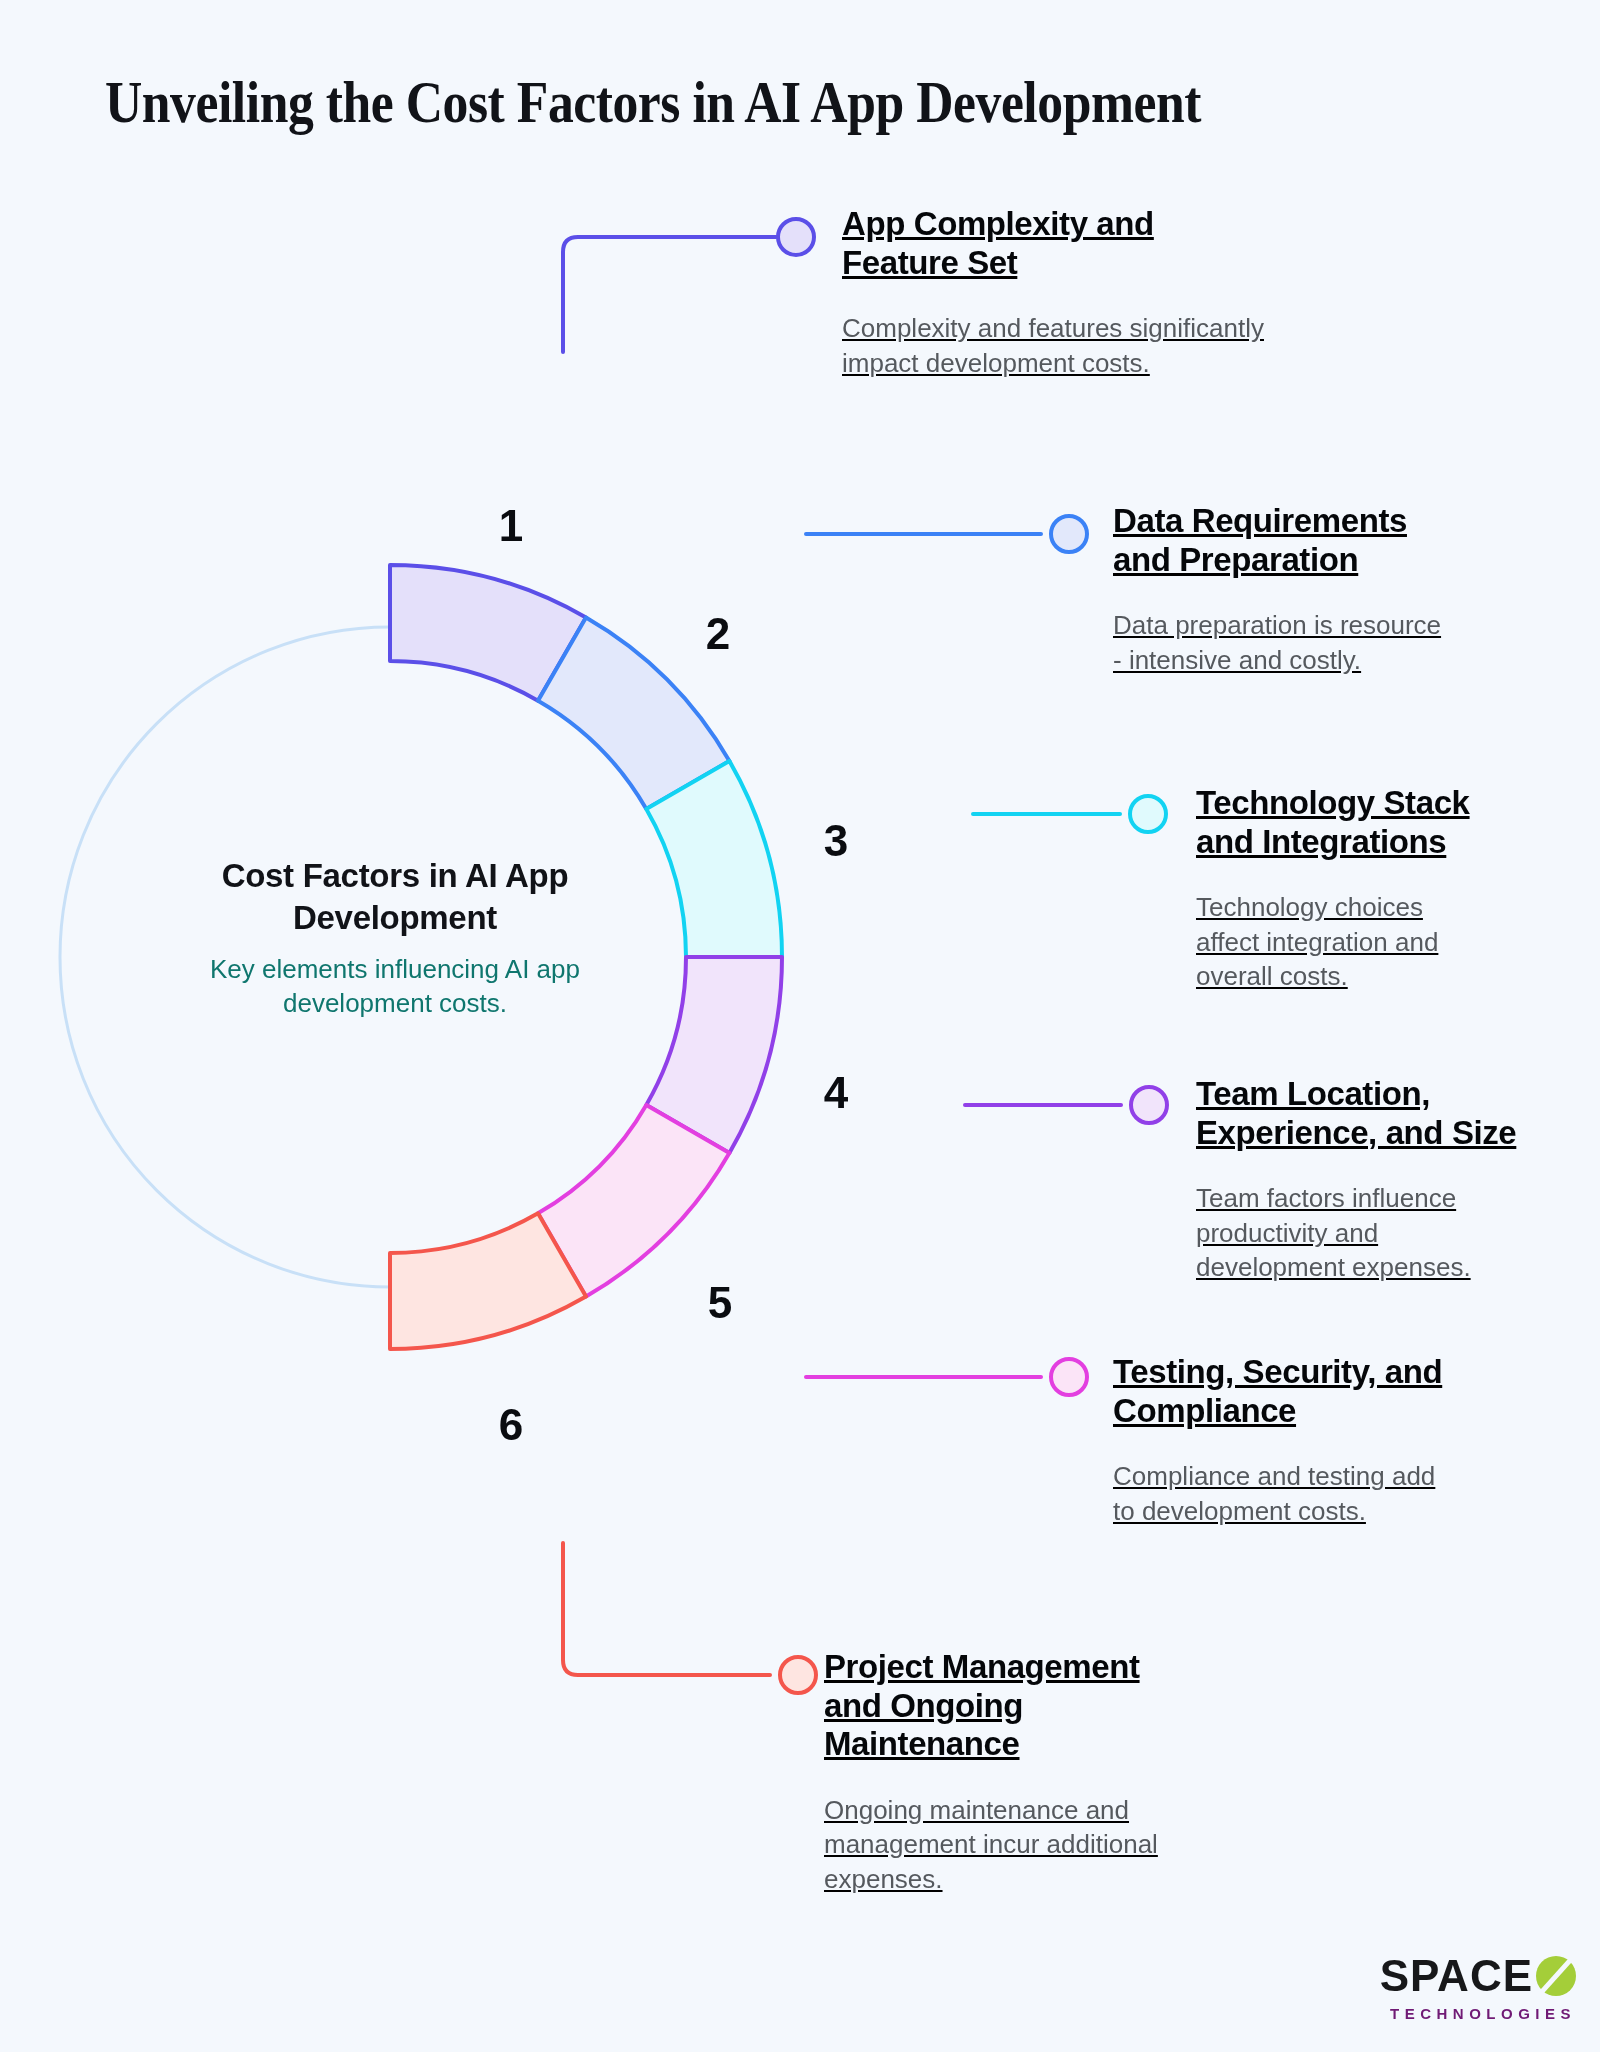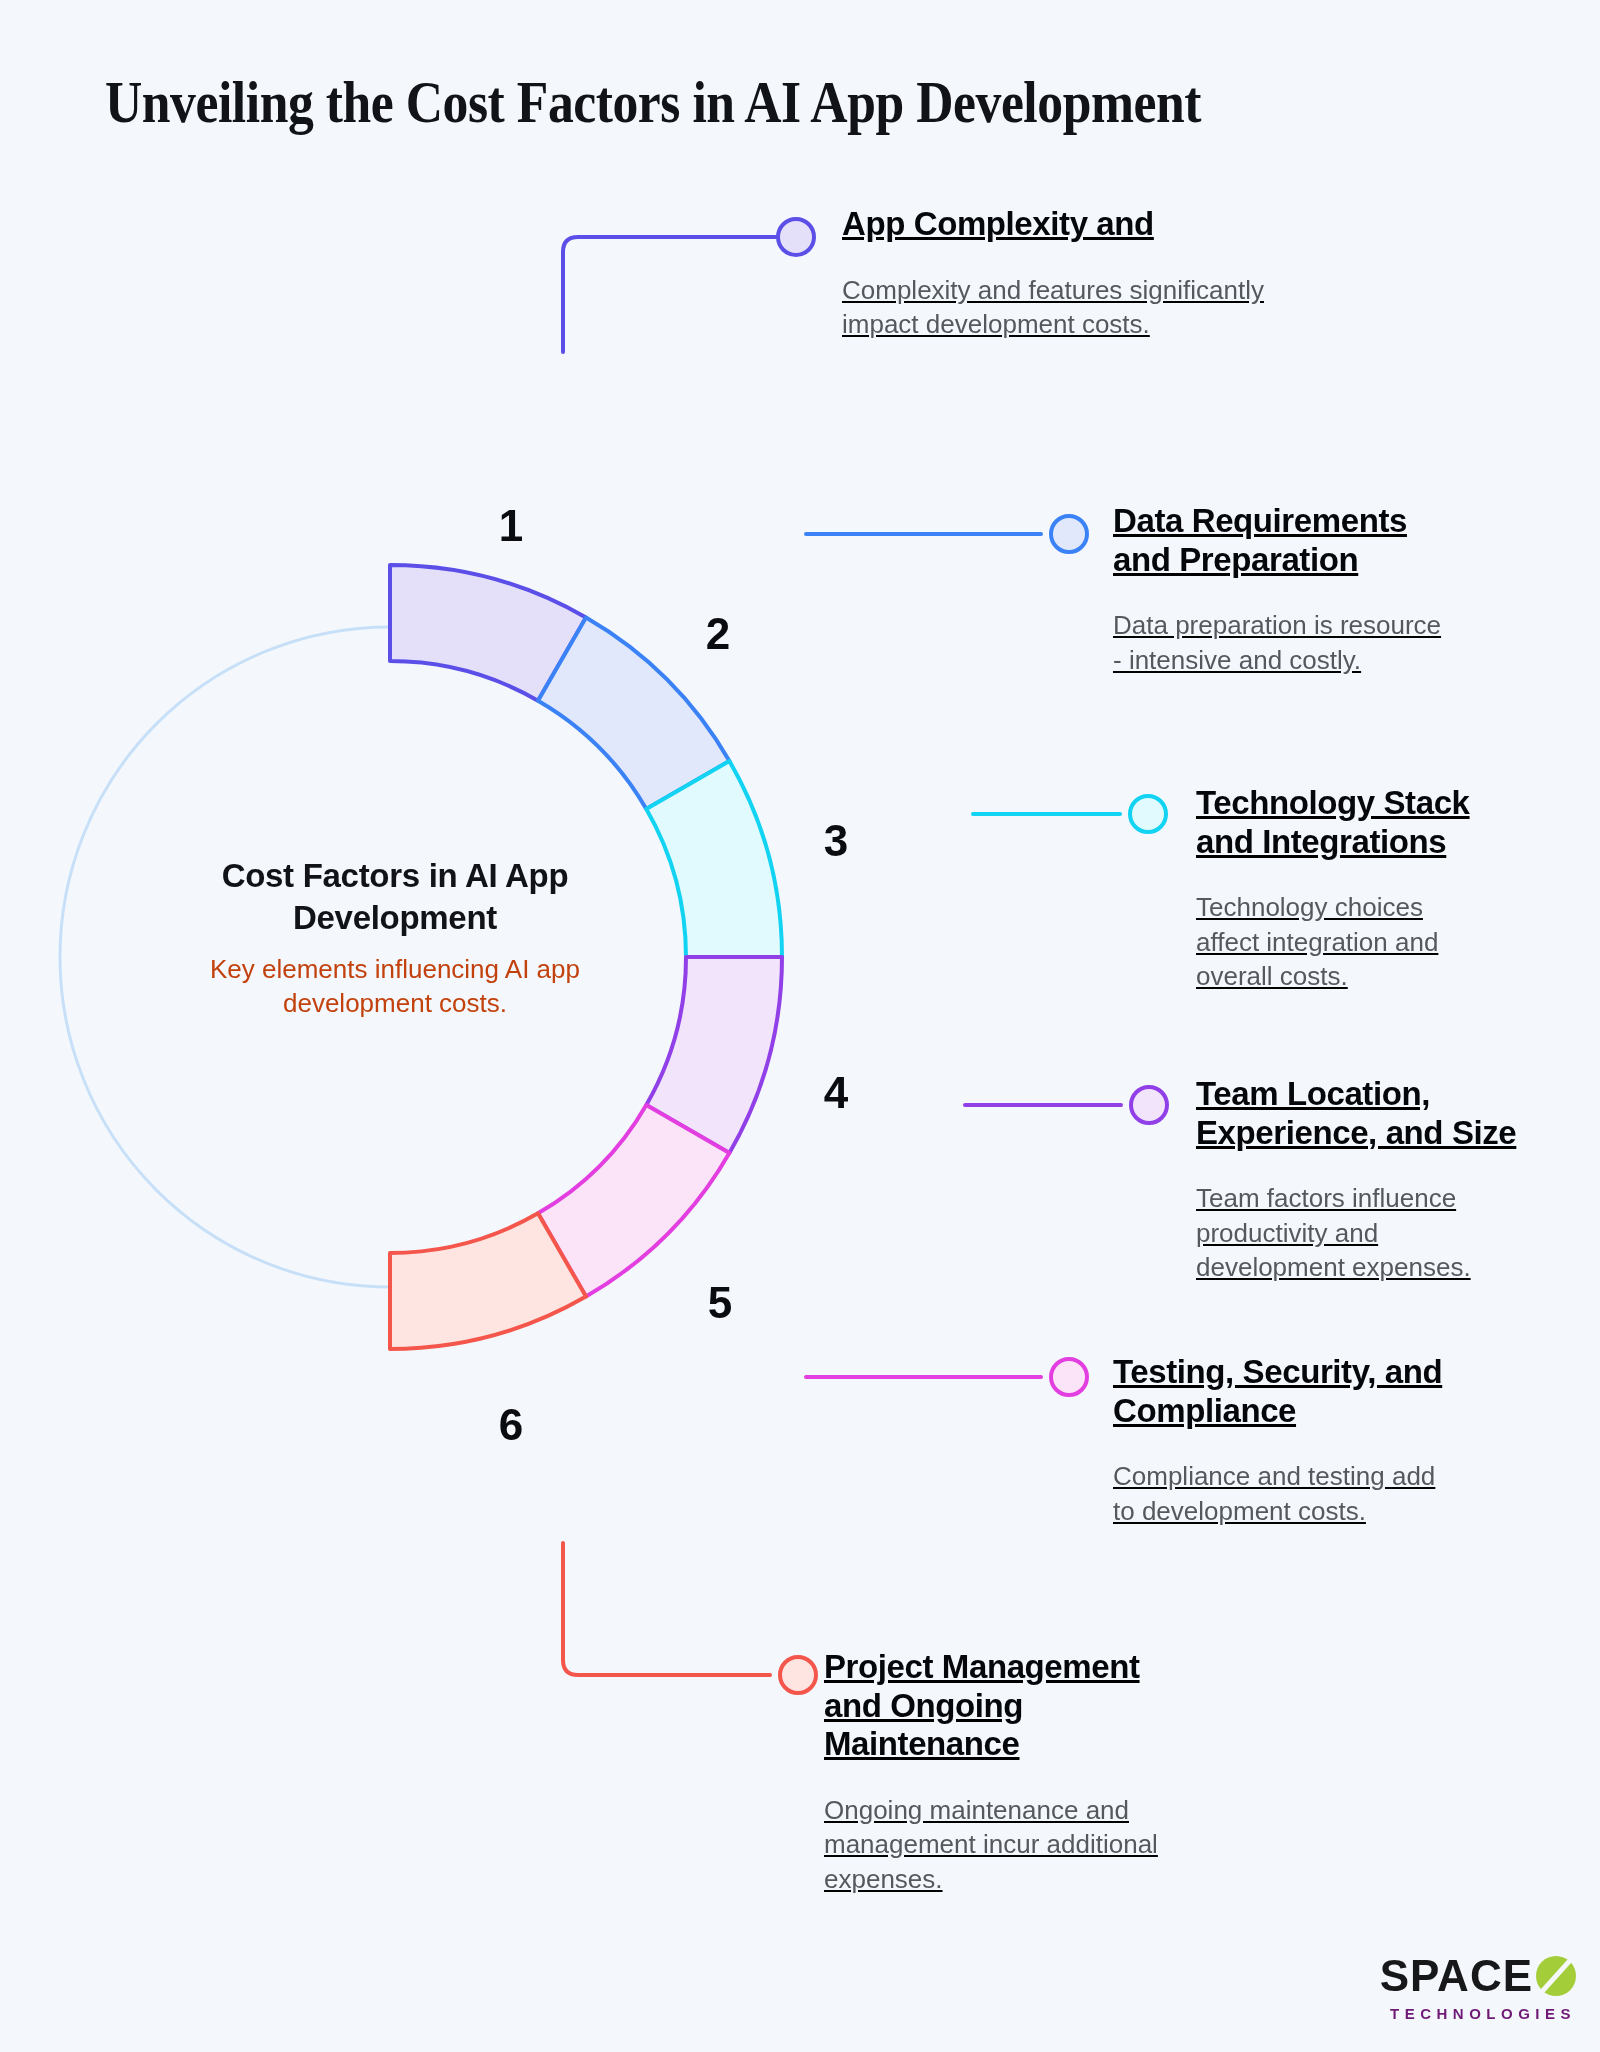--- a/index.html
+++ b/index.html
@@ -39,21 +39,21 @@
   #center-title {
     font-size:33px;
     font-weight:700;
     color:#111318;
     line-height:1.28;
     letter-spacing:-0.3px;
   }
   #center-sub {
     margin-top:14px;
     font-size:26px;
-    color:#c2410c;
+    color:#0f766e;
     line-height:1.3;
   }
 
   
   .callout { position:absolute;text-decoration:underline; }
   .callout-title {
     font-size:33px;
     font-weight:700;
     color:#05070A;
     line-height:1.17;
@@ -186,20 +186,21 @@
   <div id="center-block">
     <div id="center-title">
       <span>Cost Factors in AI App Development</span>
     </div>
     <div id="center-sub">Key elements influencing AI app development costs.</div>
   </div>
 
   <div class="callout" style="left:842px; top:205px; width:430px;">
     <div class="callout-title">
       <div>App Complexity and</div>
+      <div>Feature Set</div>
     </div>
     <div class="callout-desc">
       <div>Complexity and features significantly</div>
       <div>impact development costs.</div>
     </div>
   </div>
 
   <div class="callout" style="left:1196px; top:784px; width:360px;">
     <div class="callout-title">
       <div>Technology Stack</div>

